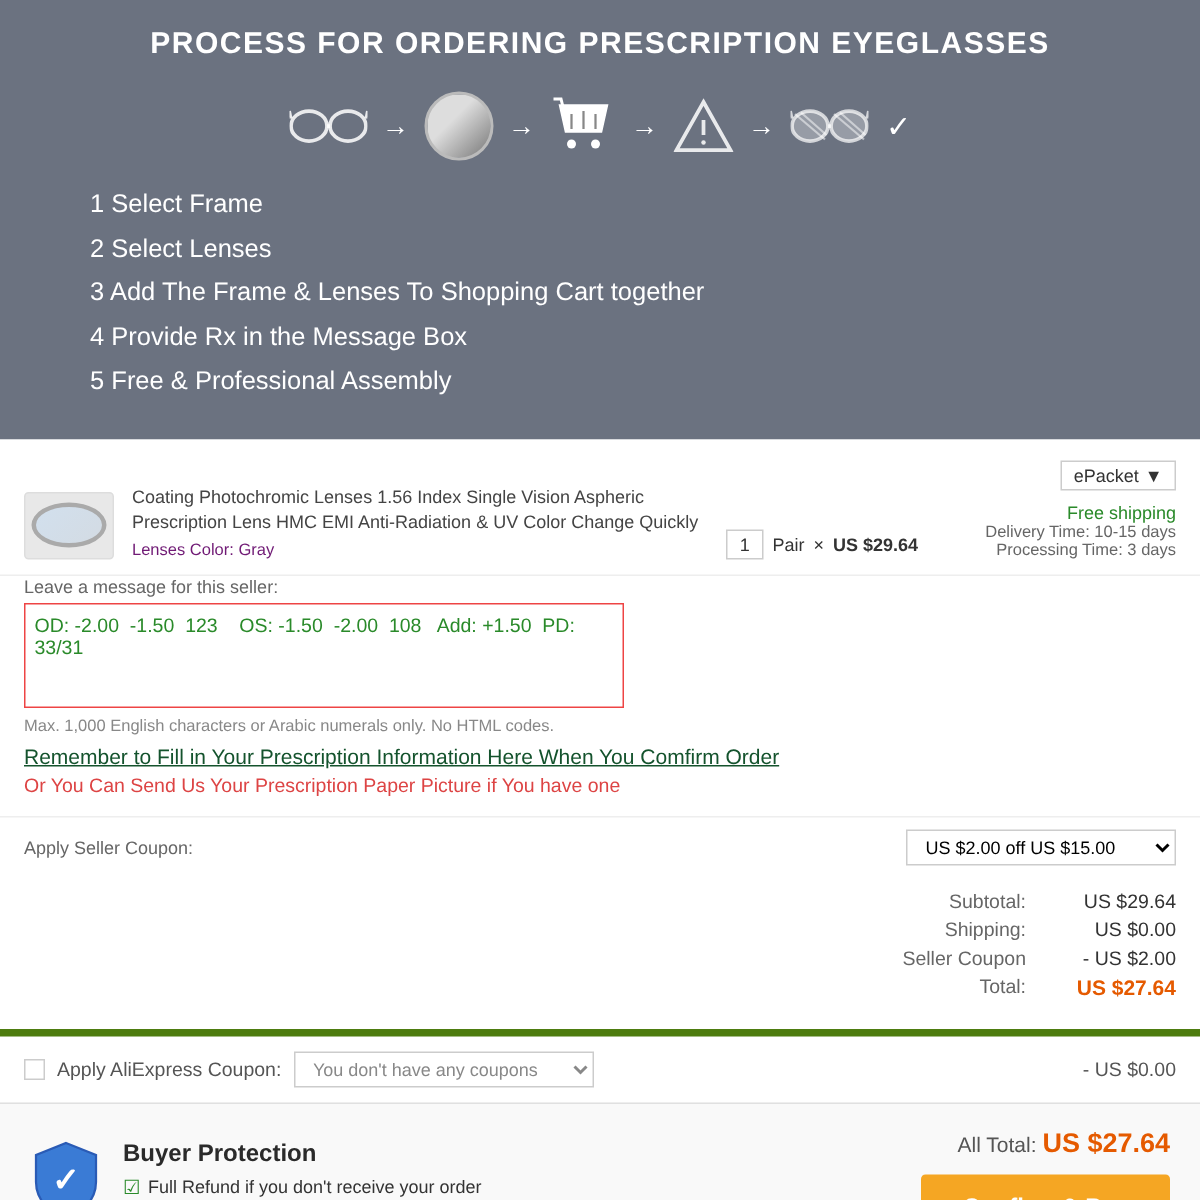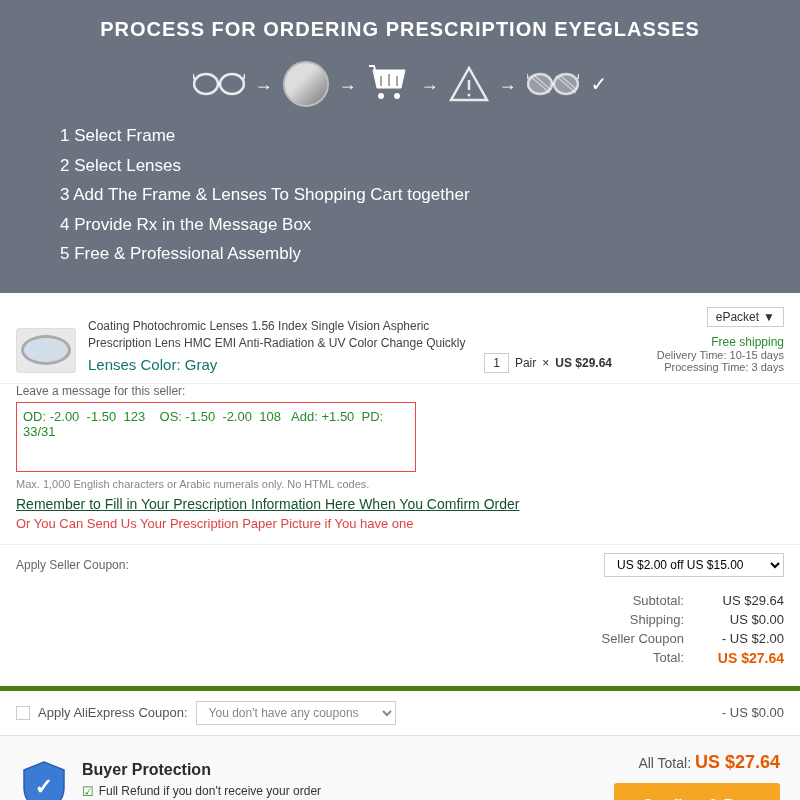--- a/index.html
+++ b/index.html
@@ -99,22 +99,22 @@
     .item-details {
       flex: 1;
     }
     .item-name {
       font-size: 12px;
       color: #444;
       line-height: 1.4;
       margin-bottom: 4px;
     }
     .item-color {
-      font-size: 15px;
-      color: #0f766e;
+      font-size: 11px;
+      color: #701a75;
     }
     .item-qty-price {
       display: flex;
       flex-direction: column;
       align-items: center;
       gap: 4px;
       min-width: 120px;
     }
     .qty-pair {
       display: flex;

